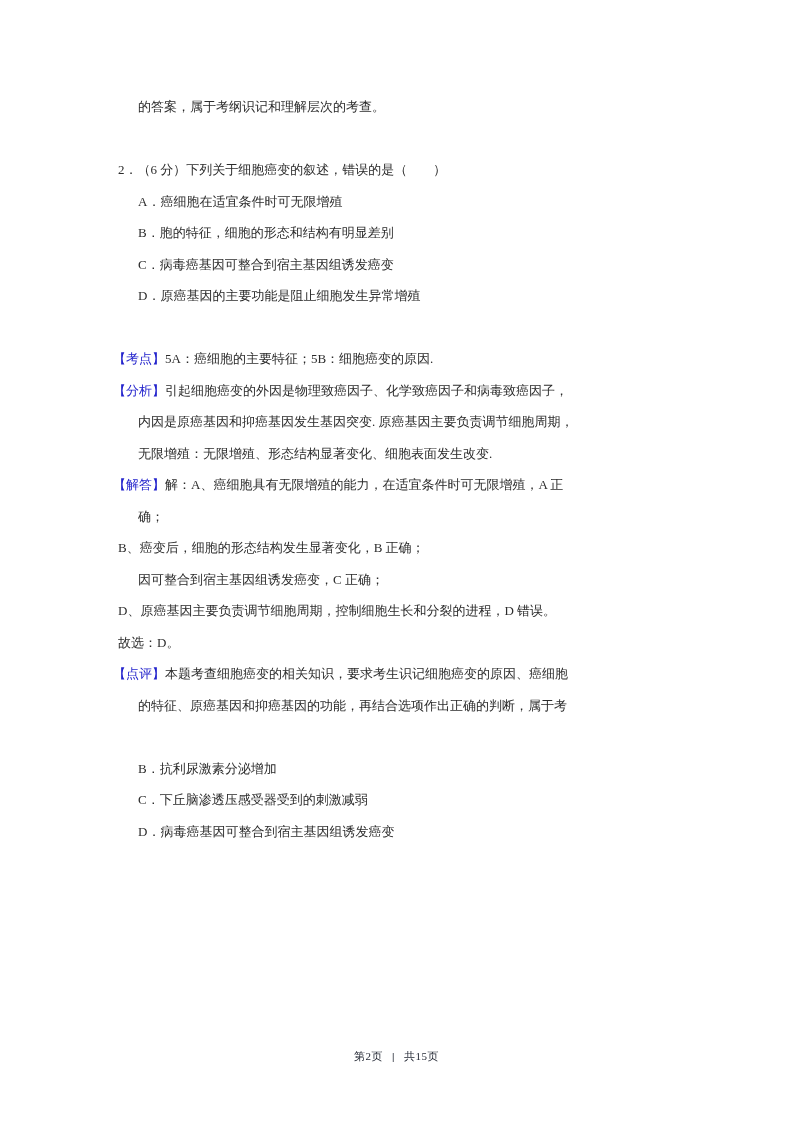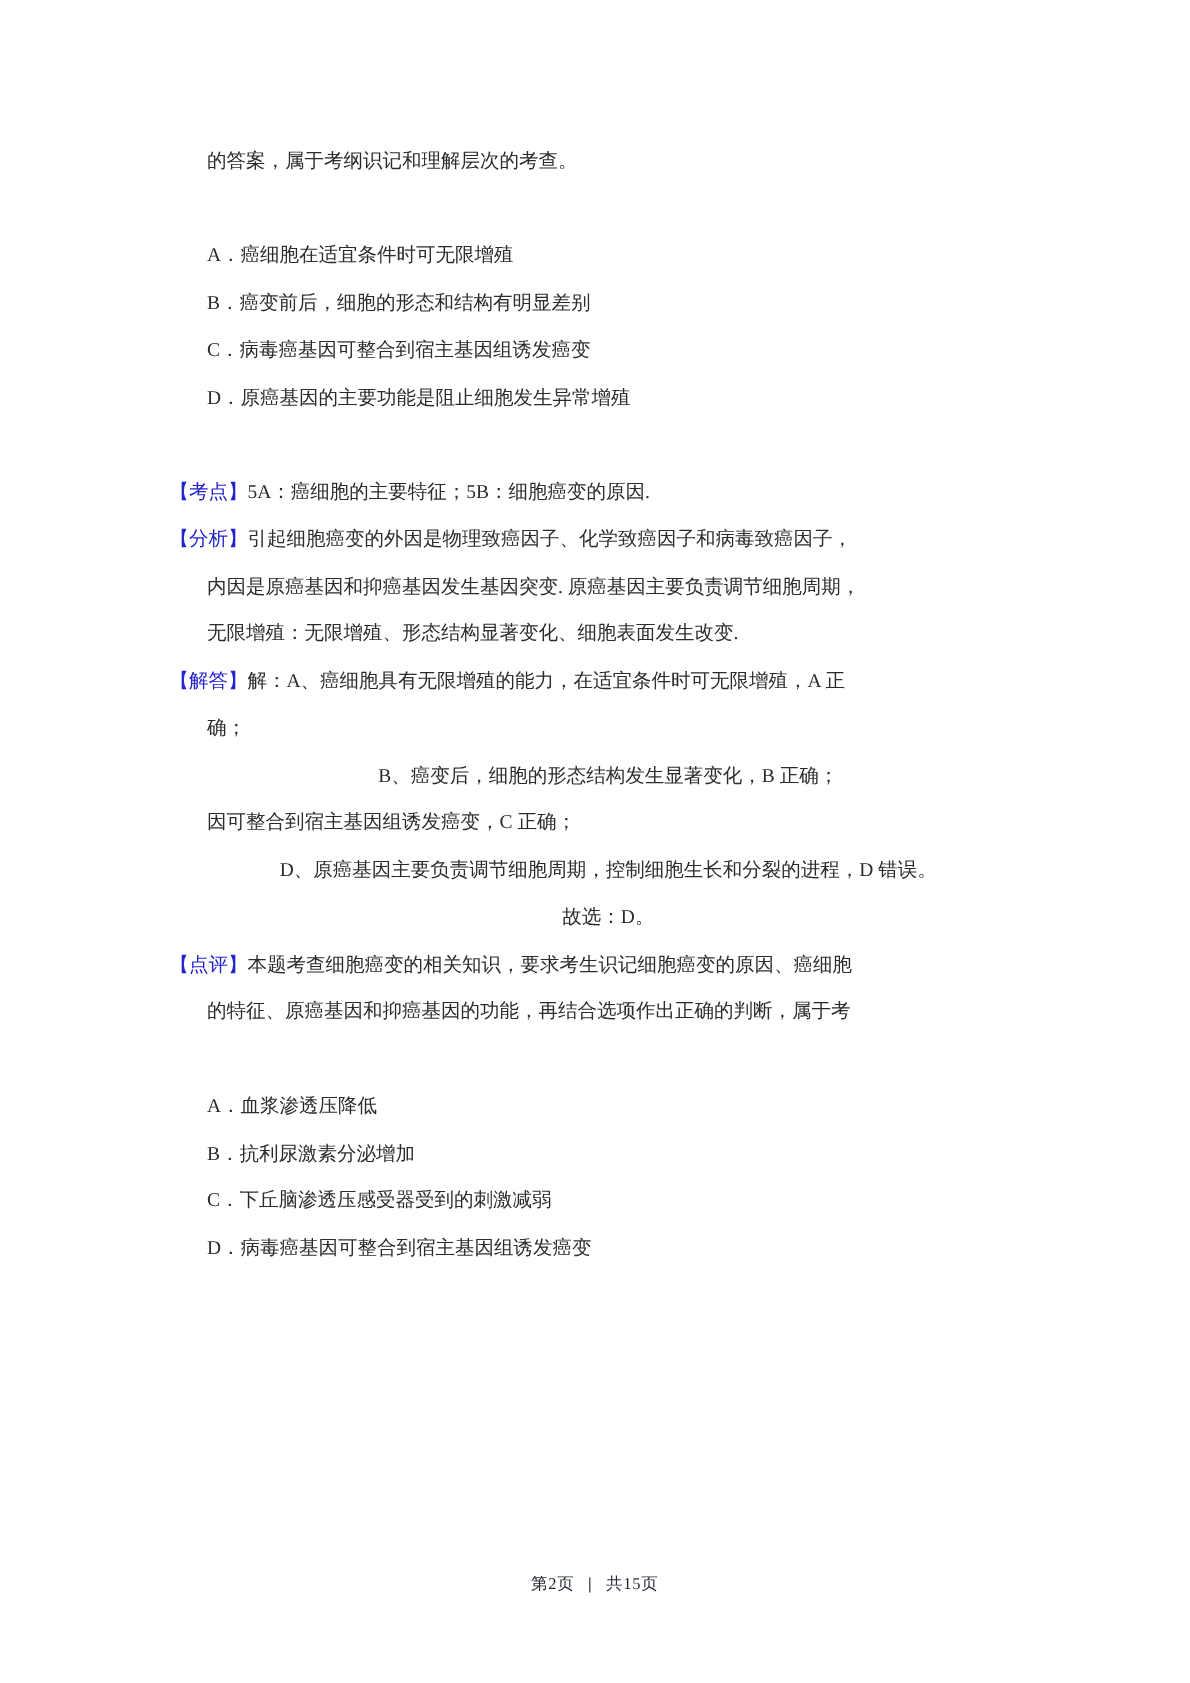--- a/index.html
+++ b/index.html
@@ -18,21 +18,21 @@
     top: 91px;
     width: 580px;
     font-size: 13px;
     line-height: 31.5px;
   }
   .line { white-space: nowrap; }
   .spacer { height: 31.5px; }
   .q    { padding-left: 5px; }   
   .opt  { padding-left: 25px; }  
   .cont { padding-left: 25px; }  
-  .left { padding-left: 5px; text-align: center; }   
+  .left { padding-left: 5px; }   
   .blue { color: var(--label-blue, #2323cc); }
   .footer {
     position: absolute;
     left: 0;
     top: 1046px;
     width: 793px;
     text-align: center;
     font-size: 11px;
     line-height: 20px;
     color: var(--footer-text, #1f2430);
@@ -42,22 +42,23 @@
 </style>
 </head>
 <body>
 
 <div class="page" style="--page-bg: #ffffff; --body-text: #2b2b2b; --label-blue: #2323cc; --footer-text: #1f2430;">
   <div class="content">
 
     <div class="line cont">的答案，属于考纲识记和理解层次的考查。</div>
     <div class="spacer"></div>
 
+    <div class="line q">2．（6 分）下列关于细胞癌变的叙述，错误的是（　　）</div>
     <div class="line opt">A．癌细胞在适宜条件时可无限增殖</div>
-    <div class="line opt">B．癌变前后，细胞的形态和结构有明显差别</div>
+    <div class="line opt">B．胞的特征，细胞的形态和结构有明显差别</div>
     <div class="line opt">C．病毒癌基因可整合到宿主基因组诱发癌变</div>
     <div class="line opt">D．原癌基因的主要功能是阻止细胞发生异常增殖</div>
     <div class="spacer"></div>
 
     <div class="line"><span class="blue">【考点】</span><span>5A：癌细胞的主要特征；5B：细胞癌变的原因.</span></div>
 
     <div class="line"><span class="blue">【分析】</span><span>引起细胞癌变的外因是物理致癌因子、化学致癌因子和病毒致癌因子，</span></div>
     <div class="line cont">内因是原癌基因和抑癌基因发生基因突变. 原癌基因主要负责调节细胞周期，</div>
     <div class="line cont">无限增殖：无限增殖、形态结构显著变化、细胞表面发生改变.</div>
 
@@ -65,21 +66,20 @@
     <div class="line cont">确；</div>
     <div class="line left">B、癌变后，细胞的形态结构发生显著变化，B 正确；</div>
     <div class="line cont">因可整合到宿主基因组诱发癌变，C 正确；</div>
     <div class="line left">D、原癌基因主要负责调节细胞周期，控制细胞生长和分裂的进程，D 错误。</div>
     <div class="line left">故选：D。</div>
 
     <div class="line"><span class="blue">【点评】</span><span>本题考查细胞癌变的相关知识，要求考生识记细胞癌变的原因、癌细胞</span></div>
     <div class="line cont">的特征、原癌基因和抑癌基因的功能，再结合选项作出正确的判断，属于考</div>
     <div class="spacer"></div>
 
-    <div class="line opt">A．血浆渗透压降低</div>
     <div class="line opt">B．抗利尿激素分泌增加</div>
     <div class="line opt">C．下丘脑渗透压感受器受到的刺激减弱</div>
     <div class="line opt">D．病毒癌基因可整合到宿主基因组诱发癌变</div>
 
   </div>
 
   <div class="footer"><span>第2页</span><span class="sep">|</span><span>共15页</span></div>
 </div>
 
 </body></html>

